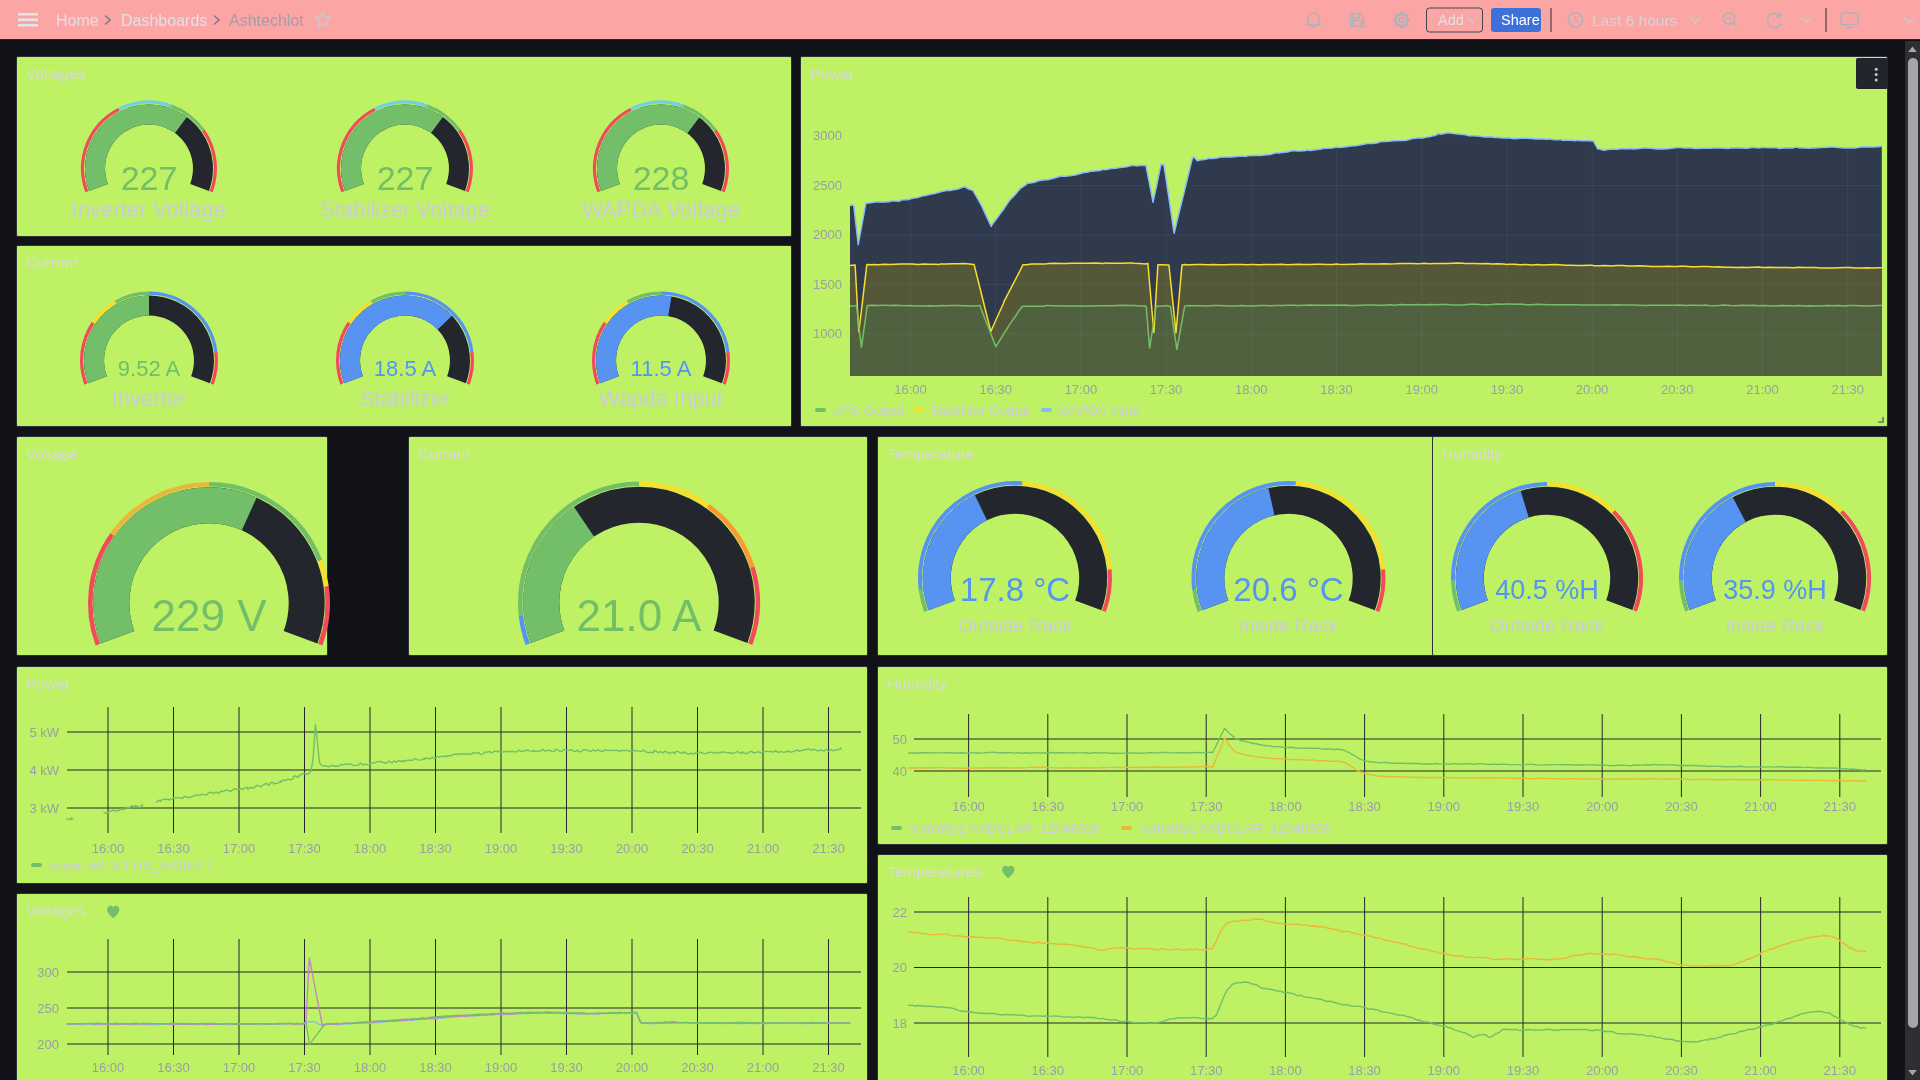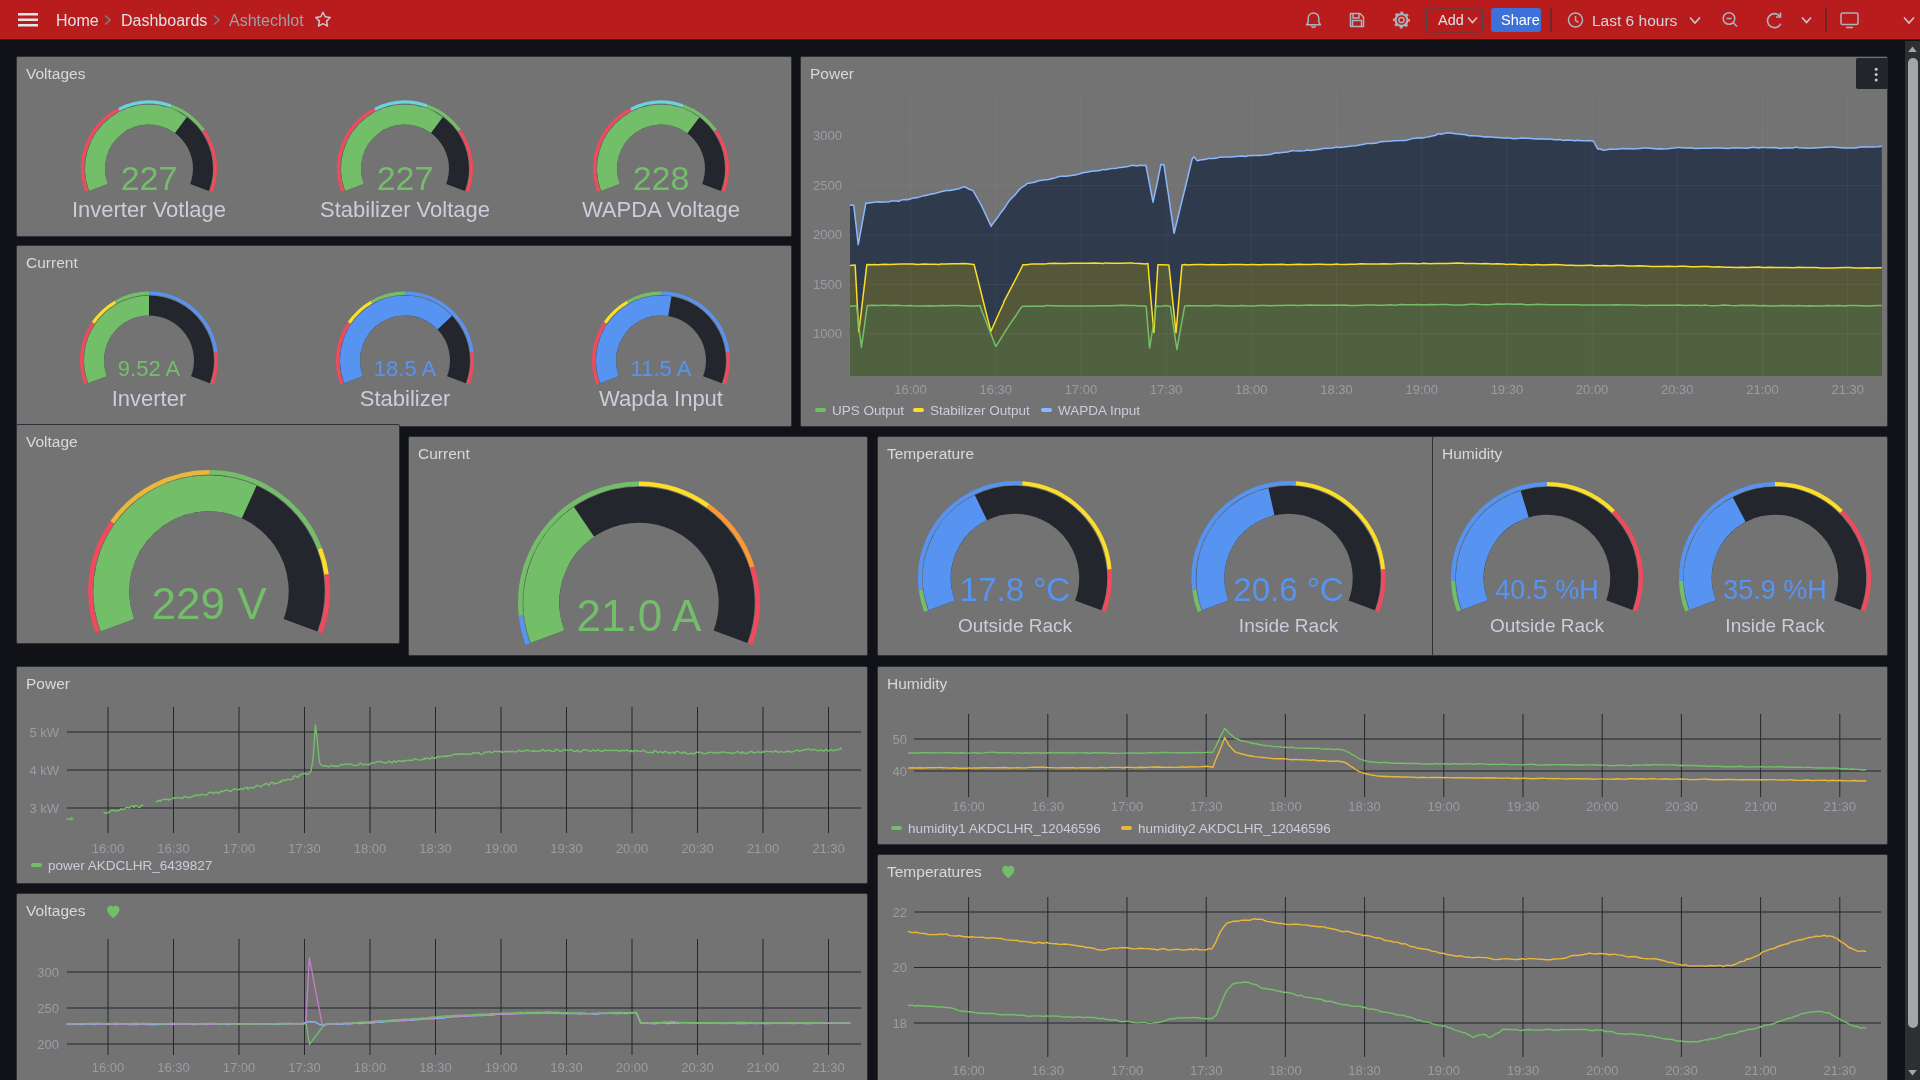--- a/index.html
+++ b/index.html
@@ -1,18 +1,18 @@
 <!DOCTYPE html>
 <html><head><meta charset="utf-8"><style>
 * { margin:0; padding:0; box-sizing:border-box; }
 html,body { width:1920px; height:1080px; overflow:hidden; background:#111217;
   font-family:"Liberation Sans", sans-serif; }
-.nav { position:absolute; left:0; top:0; width:1920px; height:40px; background:#b91c1c;
+.nav { position:absolute; left:0; top:0; width:1920px; height:40px; background:#fca5a5;
   border-bottom:1px solid #25262B; }
-.panel { position:absolute; background:#737373; border:1px solid #2D3037; border-radius:2px; }
+.panel { position:absolute; background:#bef264; border:1px solid #2D3037; border-radius:2px; }
 .panel svg { position:absolute; left:0; top:0; }
 .sb { position:absolute; left:1905px; top:41px; width:15px; height:1039px; background:#2E2F33; }
 .sb .thumb { position:absolute; left:2.5px; top:17px; width:10px; height:970px; background:#A5A6A8; border-radius:5px; }
 </style></head>
 <body>
 <div class="panel" style="left:16px;top:56px;width:776px;height:181px">
     <svg width="776" height="181" viewBox="0 0 776 181">
       <text x="9" y="22" font-size="15.5" font-weight="500" fill="#D8D9DA">Voltages</text>
 <path d="M 81.42 130.41 A 54.00 54.00 0 1 1 182.58 130.41" stroke="#23262C" stroke-width="20" fill="none"></path>
 <path d="M 81.42 130.41 A 54.00 54.00 0 0 1 163.93 67.95" stroke="#73BF69" stroke-width="20" fill="none"></path>
@@ -121,21 +121,21 @@
 <path d="M49.0 249.2 L54.7 248.8 L55.5 248.6 L60.4 290.4 L66.0 250.7 L66.3 248.5 L71.7 248.3 L77.4 248.6 L81.1 248.2 L83.1 248.2 L88.8 248.4 L94.4 248.2 L100.1 248.6 L105.8 248.8 L109.5 248.5 L111.5 248.7 L117.2 248.9 L122.8 248.9 L128.5 248.8 L134.2 249.1 L137.9 248.7 L139.9 248.6 L145.6 248.8 L151.2 248.5 L156.9 248.5 L162.6 248.7 L166.3 248.7 L168.3 249.1 L174.0 249.1 L179.1 248.5 L179.6 250.4 L185.3 265.3 L191.0 279.7 L194.7 289.5 L196.7 286.7 L202.4 277.4 L207.5 269.3 L208.0 268.4 L213.7 260.3 L219.4 251.7 L221.1 249.4 L225.1 249.3 L230.8 249.3 L236.4 249.2 L242.1 249.2 L245.8 248.5 L247.8 248.6 L253.5 248.7 L259.2 249.0 L264.8 249.0 L270.5 249.0 L274.2 248.9 L276.2 249.1 L281.9 248.9 L287.6 249.0 L293.2 249.0 L298.9 248.7 L302.6 248.8 L304.6 248.8 L310.3 248.7 L316.0 248.5 L321.6 248.3 L327.3 248.5 L331.0 248.6 L333.0 248.4 L338.7 248.9 L344.4 249.0 L345.2 249.5 L348.6 291.1 L350.0 282.5 L355.2 249.3 L355.7 249.3 L361.4 249.1 L365.1 248.5 L367.1 248.9 L369.4 249.5 L372.8 271.8 L375.9 292.3 L378.4 278.3 L383.6 249.6 L384.1 249.1 L387.8 248.6 L389.8 248.8 L395.5 248.8 L401.2 248.8 L406.8 249.0 L412.5 248.5 L418.2 248.5 L423.9 248.8 L429.6 249.1 L435.2 248.9 L440.9 248.6 L446.6 248.9 L450.3 249.1 L452.3 249.0 L458.0 248.6 L463.6 248.6 L469.3 248.8 L475.0 248.6 L480.7 248.4 L486.4 248.3 L492.0 248.3 L497.7 248.6 L503.4 248.3 L509.1 248.1 L514.8 248.2 L520.4 248.2 L526.1 248.3 L531.8 248.3 L535.5 248.0 L537.5 248.2 L543.2 248.1 L548.8 248.4 L554.5 248.5 L560.2 248.3 L565.9 248.1 L571.6 248.0 L577.2 248.3 L582.9 248.2 L588.6 247.7 L594.3 248.2 L600.0 247.6 L605.6 247.7 L611.3 247.8 L617.0 247.5 L620.7 247.7 L622.7 248.1 L628.4 247.4 L634.0 247.8 L639.7 247.4 L645.4 247.4 L651.1 247.9 L656.8 247.9 L662.4 247.9 L668.1 247.3 L673.8 247.3 L679.5 247.6 L685.2 247.7 L690.8 247.5 L696.5 247.1 L702.2 247.2 L705.9 247.0 L707.9 247.0 L713.6 247.2 L719.2 247.1 L724.9 247.7 L730.6 247.8 L736.3 247.2 L742.0 247.4 L747.6 247.7 L753.3 247.8 L759.0 247.7 L764.7 247.8 L770.4 247.7 L776.0 247.7 L781.7 247.9 L787.4 248.1 L791.1 248.0 L793.1 248.1 L798.8 248.1 L804.4 247.9 L810.1 248.1 L815.8 247.7 L821.5 247.9 L827.2 248.0 L832.8 247.9 L838.5 248.2 L844.2 248.4 L849.9 248.3 L855.6 248.2 L861.2 248.2 L866.9 248.3 L872.6 248.3 L878.3 247.9 L884.0 248.5 L889.6 248.3 L895.3 248.3 L901.0 248.4 L904.7 248.1 L906.7 248.5 L912.4 248.7 L918.0 248.6 L923.7 248.1 L929.4 248.5 L935.1 248.7 L940.8 248.2 L946.4 248.4 L952.1 248.2 L957.8 248.7 L963.5 248.4 L969.2 249.0 L974.8 248.9 L980.5 248.5 L986.2 248.8 L989.9 248.6 L991.9 248.9 L997.6 248.5 L1003.2 249.1 L1008.9 248.7 L1014.6 249.0 L1020.3 249.0 L1026.0 248.5 L1031.6 248.8 L1037.3 248.6 L1043.0 248.9 L1048.7 248.6 L1054.4 248.5 L1060.0 248.7 L1065.7 249.0 L1071.4 248.7 L1077.1 248.5 L1080.8 248.6" stroke="#73BF69" stroke-width="1.5" fill="none" stroke-linejoin="round"></path>
 <rect x="14" y="351" width="11" height="4" rx="2" fill="#73BF69"></rect>
       <text x="31" y="357.5" font-size="13.5" fill="#CCCCDC">UPS Output</text>
 <rect x="112" y="351" width="11" height="4" rx="2" fill="#FADE2A"></rect>
       <text x="129" y="357.5" font-size="13.5" fill="#CCCCDC">Stabilizer Output</text>
 <rect x="240" y="351" width="11" height="4" rx="2" fill="#8AB8FF"></rect>
       <text x="257" y="357.5" font-size="13.5" fill="#CCCCDC">WAPDA Input</text>
 <path d="M1082 360 v5 h-5" stroke="#6E7077" stroke-width="1.6" fill="none"></path>
     </svg>
   </div>
-<div class="panel" style="left:16px;top:424px;width:384px;height:220px">
+<div class="panel" style="left:16px;top:436px;width:312px;height:220px">
     <svg width="384" height="220" viewBox="0 0 384 220">
       <text x="9" y="22" font-size="15.5" font-weight="500" fill="#D8D9DA">Voltage</text>
 <path d="M 100.49 200.22 A 97.70 97.70 0 1 1 283.51 200.22" stroke="#23262C" stroke-width="36" fill="none"></path>
 <path d="M 100.49 200.22 A 97.70 97.70 0 0 1 232.22 76.96" stroke="#73BF69" stroke-width="36" fill="none"></path>
 <path d="M 80.77 207.59 A 118.75 118.75 0 0 1 95.22 97.19" stroke="#F2495C" stroke-width="4.5" fill="none"></path>
 <path d="M 95.22 97.19 A 118.75 118.75 0 0 1 192.00 47.25" stroke="#EAB839" stroke-width="4.5" fill="none"></path>
 <path d="M 192.00 47.25 A 118.75 118.75 0 0 1 302.99 123.78" stroke="#73BF69" stroke-width="4.5" fill="none"></path>
 <path d="M 302.99 123.78 A 118.75 118.75 0 0 1 309.59 149.45" stroke="#FADE2A" stroke-width="4.5" fill="none"></path>
 <path d="M 309.59 149.45 A 118.75 118.75 0 0 1 303.23 207.59" stroke="#F2495C" stroke-width="4.5" fill="none"></path>
 <text x="192" y="194" font-size="44" fill="#73BF69" text-anchor="middle" font-weight="500">229 V</text>

